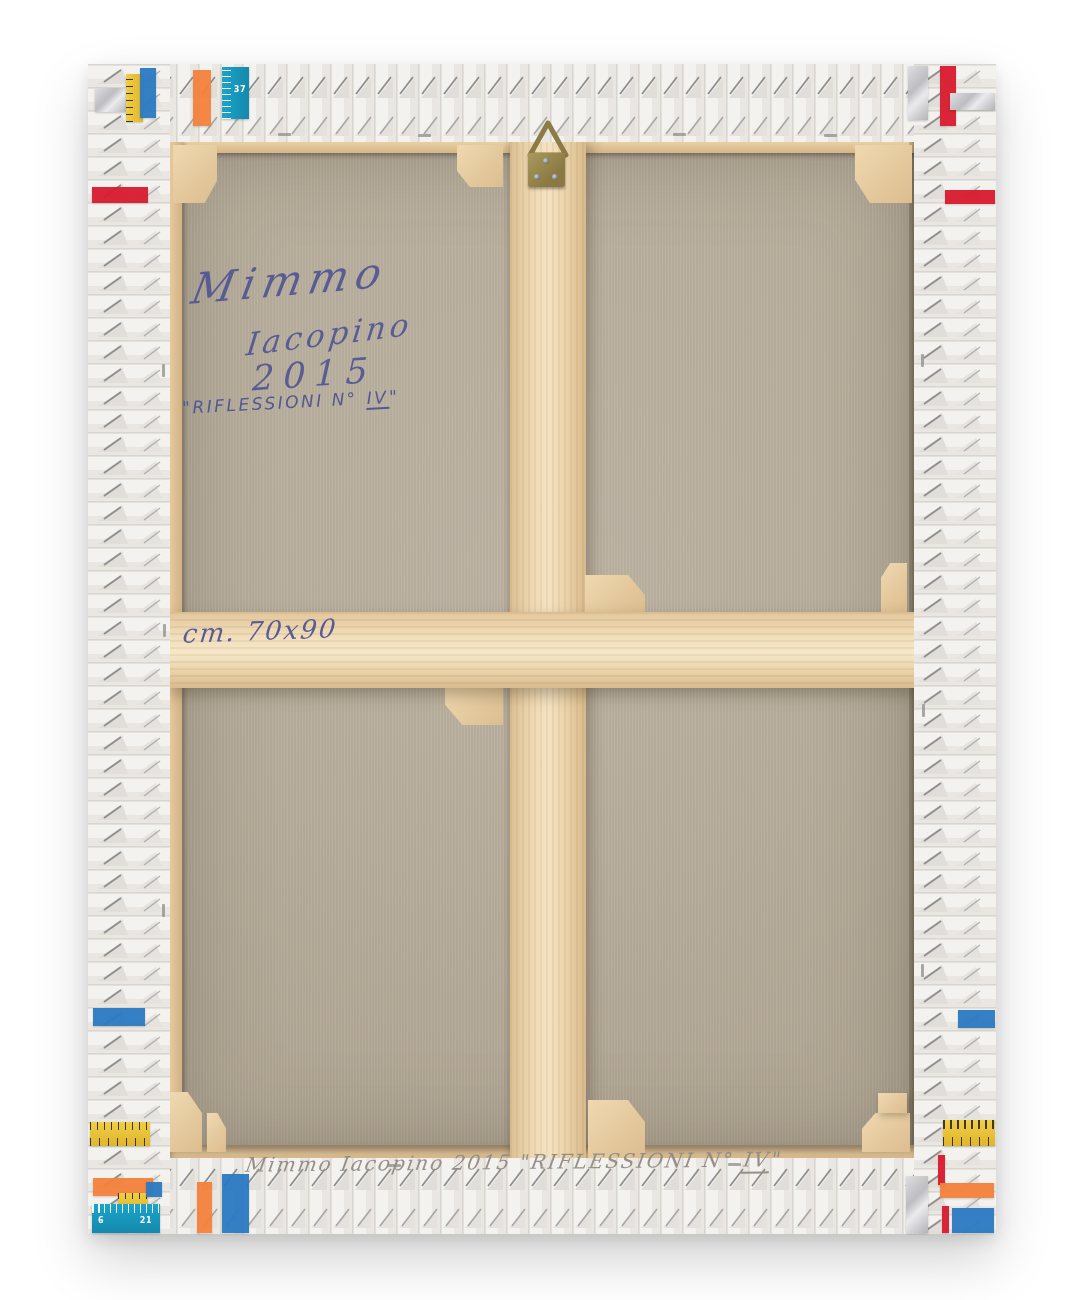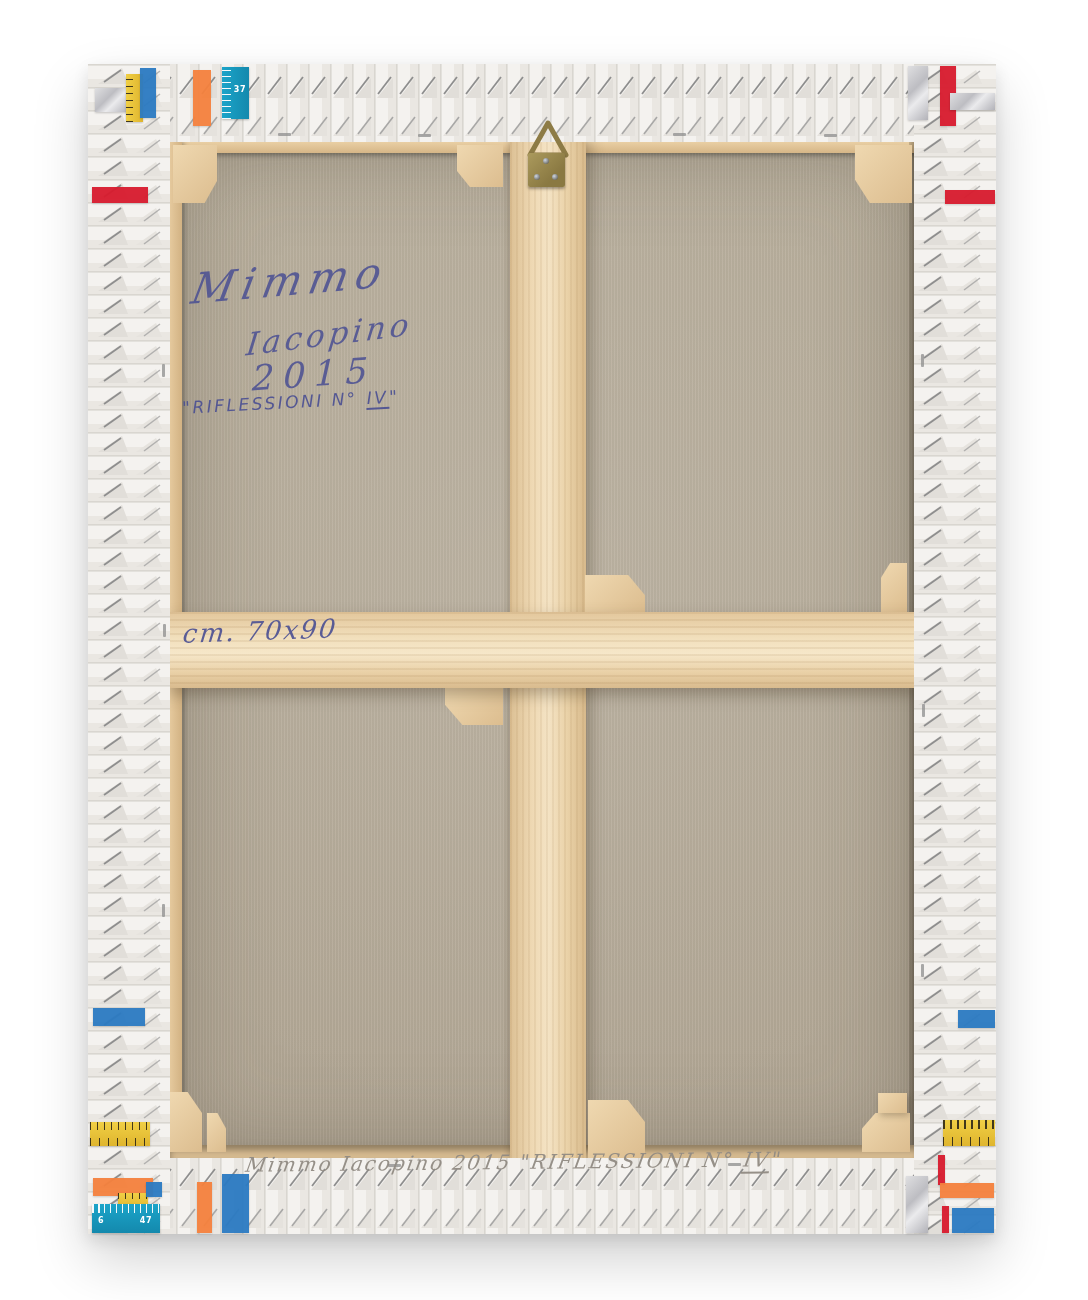--- a/index.html
+++ b/index.html
@@ -153,21 +153,21 @@
     <div class="abs tape" style="left: 857px; top: 126px; width: 50px; height: 14px; background: rgb(216, 27, 46);"></div>
     <div class="abs tape" style="left: 5px; top: 944px; width: 52px; height: 18px; background: rgb(43, 122, 194);"></div>
     <div class="abs tape" style="left: 870px; top: 946px; width: 37px; height: 18px; background: rgb(43, 122, 194);"></div>
     <div class="abs ruler-y" style="left:2px;top:1058px;width:60px;height:24px;"></div>
     <div class="abs ruler-y" style="left:855px;top:1056px;width:52px;height:26px;"></div>
     <div class="abs tape" style="left: 5px; top: 1114px; width: 60px; height: 18px; background: rgb(245, 129, 61);"></div>
     <div class="abs ruler-y" style="left:30px;top:1129px;width:30px;height:17px;"></div>
     <div class="abs tape" style="left: 58px; top: 1118px; width: 16px; height: 15px; background: rgb(43, 122, 194);"></div>
     <div class="abs ruler-t" style="left:4px;top:1140px;width:68px;height:29px;">
         <span class="ruler-num" style="left:6px;top:12px;">6</span>
-        <span class="ruler-num" style="right:8px;top:12px;">47</span>
+        <span class="ruler-num" style="right:8px;top:12px;">21</span>
       </div>
     <div class="abs tape" style="left: 109px; top: 1118px; width: 15px; height: 51px; background: rgb(245, 129, 61);"></div>
     <div class="abs tape" style="left: 134px; top: 1110px; width: 27px; height: 59px; background: rgb(43, 122, 194);"></div>
     <div class="abs silver" style="left:818px;top:1112px;width:22px;height:57px;"></div>
     <div class="abs tape" style="left: 850px; top: 1091px; width: 7px; height: 30px; background: rgb(216, 27, 46);"></div>
     <div class="abs tape" style="left: 852px; top: 1119px; width: 54px; height: 15px; background: rgb(245, 129, 61);"></div>
     <div class="abs tape" style="left: 854px; top: 1142px; width: 7px; height: 27px; background: rgb(216, 27, 46);"></div>
     <div class="abs tape" style="left: 864px; top: 1144px; width: 42px; height: 25px; background: rgb(43, 122, 194);"></div>
 
     <svg class="abs hanger-svg" width="44" height="40" viewBox="0 0 44 40">

